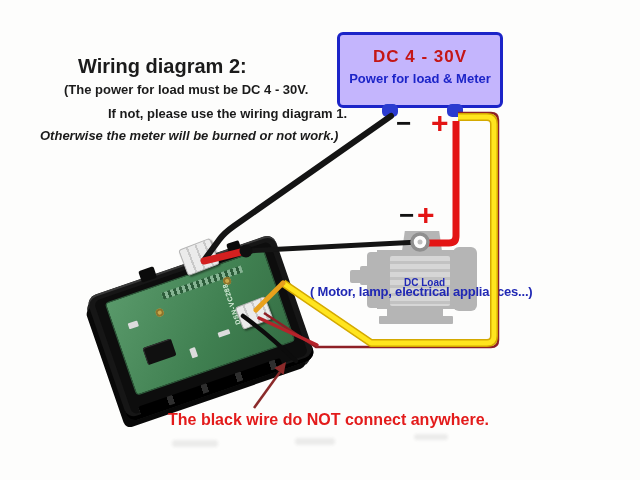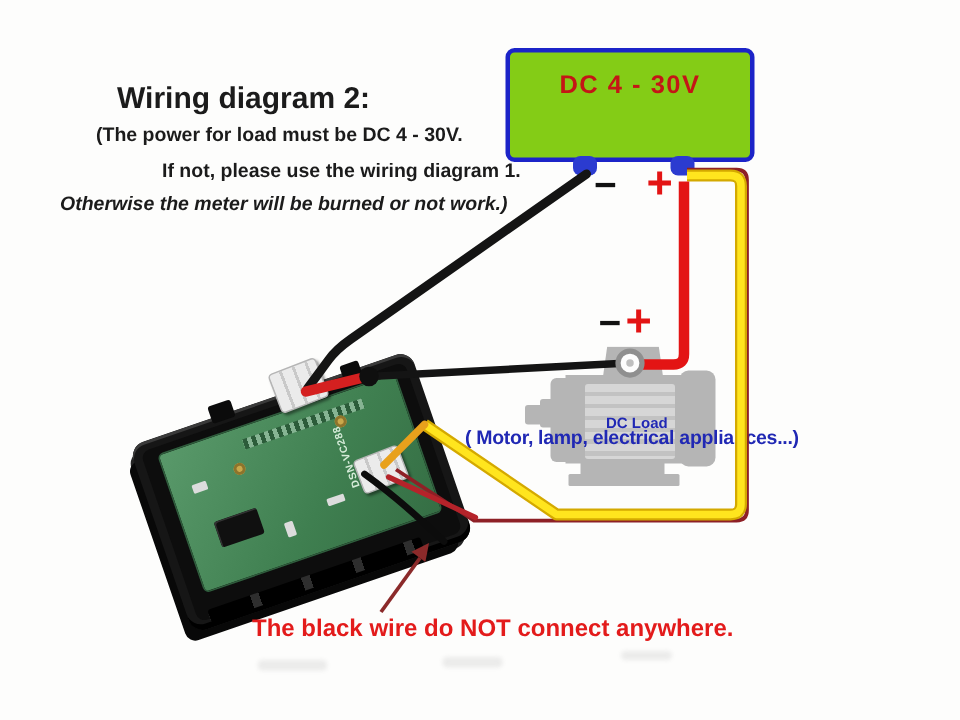--- a/index.html
+++ b/index.html
@@ -9,21 +9,21 @@
     font-family:"Liberation Sans","DejaVu Sans",sans-serif;
   }
   .abs{position:absolute;}
   
   .note{font-weight:700;color:#1b1b1b;font-size:13px;white-space:nowrap;}
   .note-title{font-size:20px;}
   
   .power-box{
     left:337px;top:32px;width:160px;height:70px;
     border:3px solid var(--box-border-blue,#1c24c8);
-    border-radius:6px;background:#84cc16;text-align:center;
+    border-radius:6px;background:#c4b5fd;text-align:center;
   }
   .power-title{margin-top:12px;font-size:17px;font-weight:700;color:var(--title-red,#c41616);letter-spacing:1px;}
   .power-sub{margin-top:4px;font-size:13px;font-weight:700;color:var(--box-border-blue,#1c24c8);}
   .terminal{width:16px;height:13px;border-radius:5px;background:var(--terminal-blue,#2b3bd0);}
   .sign{font-weight:900;line-height:1;white-space:nowrap;}
   
   .motor-part{background:var(--motor-gray,#b5b5b5);}
   .motor-core{
     background:repeating-linear-gradient(180deg,#d6d6d6 0 5px,#c2c2c2 5px 8px);
     border-radius:2px;
@@ -65,20 +65,21 @@
 </head>
 <body>
 
 <div class="abs note note-title" style="left:78px;top:55px;">Wiring diagram 2:</div>
 <div class="abs note" style="left:64px;top:82px;text-align:center;">(The power for load must be DC 4 - 30V.</div>
 <div class="abs note" style="left:68px;top:106px;padding-left:40px;">If not, please use the wiring diagram 1.</div>
 <div class="abs note" style="left:40px;top:128px;font-style:italic;">Otherwise the meter will be burned or not work.)</div>
 
 <div class="abs power-box">
   <div class="power-title">DC 4 - 30V</div>
+  <div class="power-sub">Power for load &amp; Meter</div>
 </div>
 <div class="abs terminal" style="left:382px;top:104px;"></div>
 <div class="abs terminal" style="left:447px;top:104px;"></div>
 <div class="abs sign" style="left:396px;top:110px;font-size:26px;color:#111;">−</div>
 <div class="abs sign" style="left:431px;top:108px;font-size:30px;color:var(--wire-red,#e31414);">+</div>
 
 <div class="abs motor-part" style="left:350px;top:270px;width:12px;height:13px;border-radius:2px;"></div>
 <div class="abs motor-part" style="left:360px;top:266px;width:11px;height:19px;border-radius:2px;"></div>
 <div class="abs motor-part" style="left:367px;top:252px;width:12px;height:56px;border-radius:4px 0 0 4px;"></div>
 <div class="abs motor-part" style="left:402px;top:231px;width:40px;height:20px;clip-path:polygon(7% 0,93% 0,100% 100%,0 100%);"></div>

